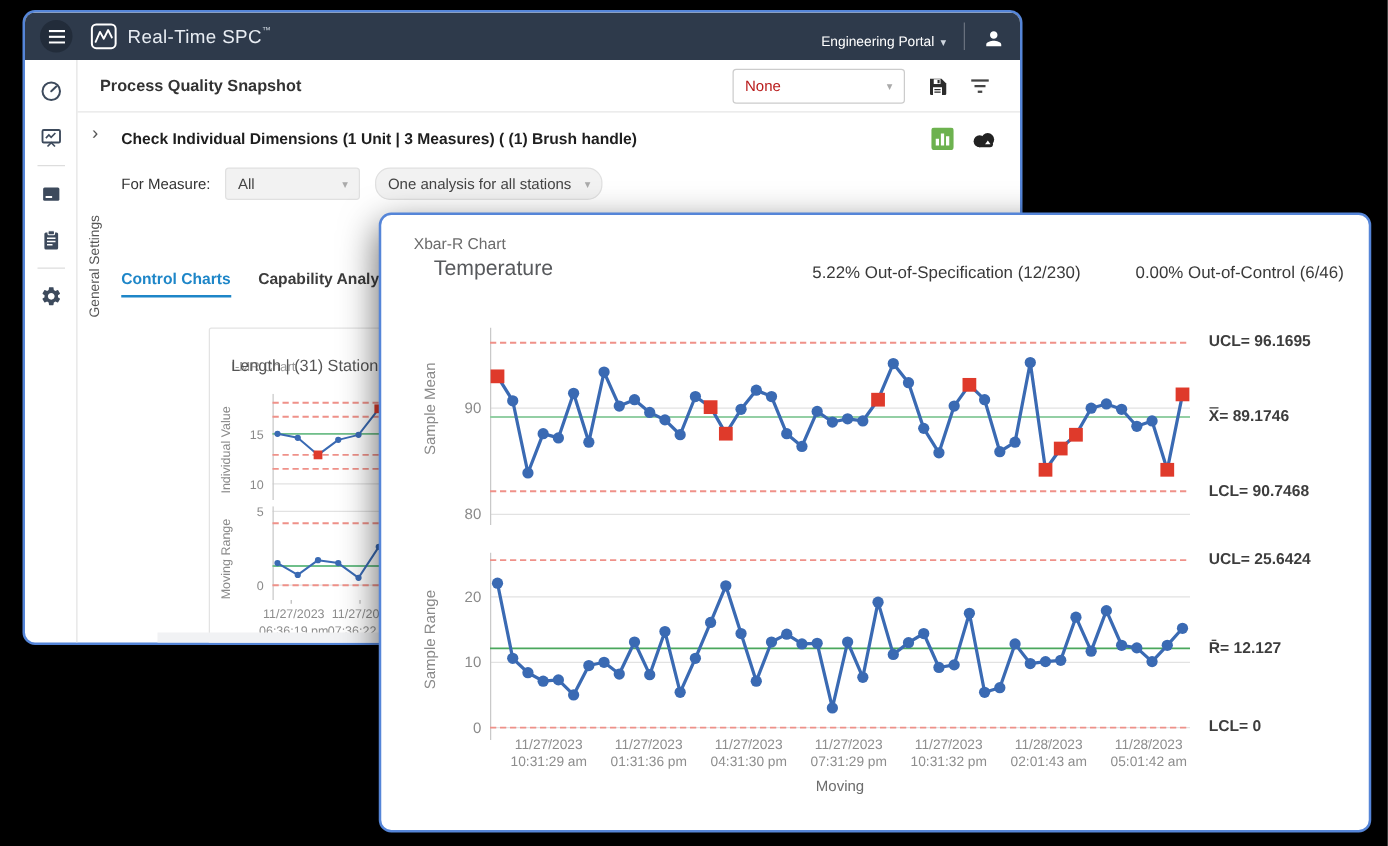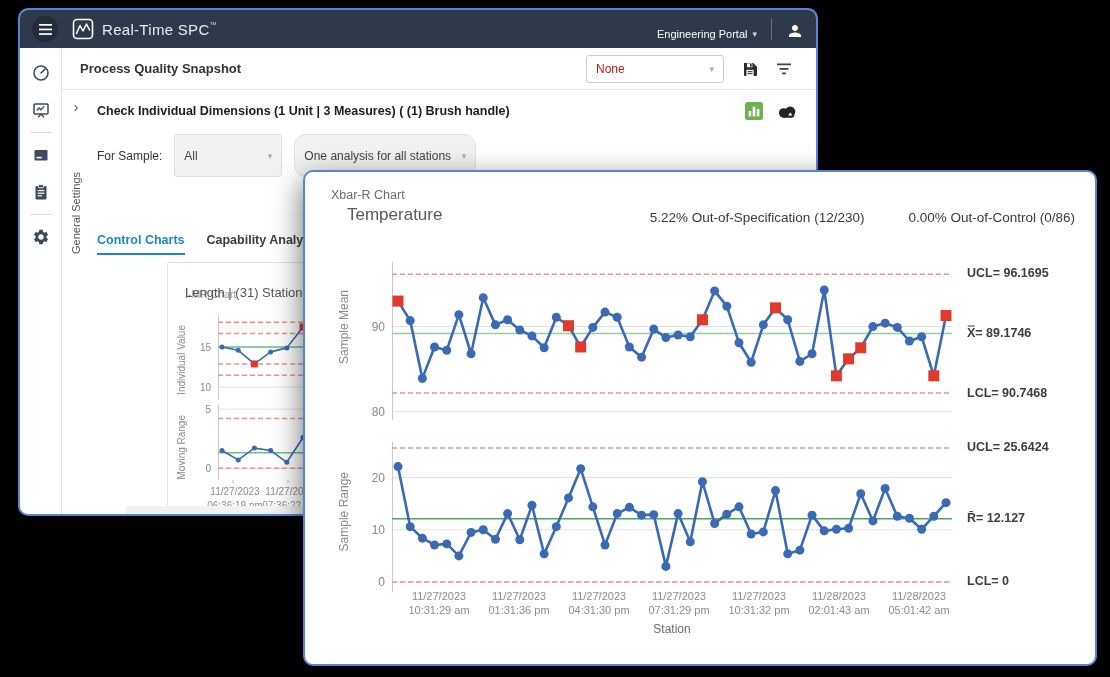--- a/index.html
+++ b/index.html
@@ -40,21 +40,21 @@
   .content-row { flex:1; display:flex; }
   .gs-strip { width:28px; display:flex; flex-direction:column; align-items:center; padding-top:10px; }
   .gs-chevron { font-size:15px; color:#555; cursor:pointer; line-height:14px; }
   .vtext { writing-mode:vertical-rl; transform:rotate(180deg); font-size:11px; color:#555; margin-top:58px; }
   .panel { flex:1; padding:12px 12px 0 7px; position:relative; }
   .panel-title-row { display:flex; align-items:center; }
   .panel-title { font-size:12.5px; font-weight:700; color:#1e1e1e; }
   .panel-icons { margin-left:auto; display:flex; align-items:center; gap:14px; padding-right:6px; }
   .controls-row { display:flex; align-items:center; margin-top:14px; gap:12px; }
   .ctl-label { font-size:12px; color:#333; }
-  .select.filled { background:#f2f2f2; border:1px solid #e0e0e0; height:43px; }
+  .select.filled { background:#f2f2f2; border:1px solid #e0e0e0; height:26px; }
   .select.filled .val { color:#444; }
   .tabs { display:flex; gap:22px; margin-top:16px; }
   .tab { font-size:12.5px; font-weight:600; color:#3c3c3c; padding-bottom:6px; cursor:pointer;margin-top:40px; }
   .tab.active { color:#1e86c8; border-bottom:2px solid #1e86c8; }
 
   
   .imr-card { position:absolute; left:77px; top:172px; width:707px; height:308px;
     border:1px solid #e3e3e3; border-radius:2px; background:#fff; }
   .imr-type { position:absolute; left:17px; top:25px; font-size:10.5px; color:#999; }
   .imr-sub { position:absolute; left:17px; top:22px; font-size:13px; color:#555; }
@@ -187,21 +187,21 @@
               <svg width="21" height="15" viewBox="0 0 22 15">
                 <circle cx="7" cy="9" r="5" fill="#222"></circle>
                 <circle cx="13.8" cy="7.6" r="5.4" fill="#222"></circle>
                 <rect x="4.6" y="9" width="13.6" height="5" rx="2.5" fill="#222"></rect>
                 <path d="M11.6 11.6 l2.3-3.1 2.3 3.1z" fill="#fff"></path>
               </svg>
             </div>
           </div>
 
           <div class="controls-row">
-            <span class="ctl-label">For Sample:</span>
+            <span class="ctl-label">For Measure:</span>
             <div class="select filled" style="width:108px;">
               <span class="val">All</span>
               <span class="arrow">▾</span>
             </div>
             <div class="select filled" style="width:182px;border-radius:12px;">
               <span class="val">One analysis for all stations</span>
               <span class="arrow">▾</span>
             </div>
           </div>
 
@@ -358,21 +358,21 @@
       <div class="bw-footer"></div>
     </div>
   </div>
 </div>
 
 <div id="overlay-window" class="window">
   <span class="ov-type">Xbar-R Chart</span>
   <span class="ov-title">Temperature</span>
   <div class="ov-stats">
     <span class="ov-stat">5.22% Out-of-Specification (12/230)</span>
-    <span class="ov-stat">0.00% Out-of-Control (0/86)</span>
+    <span class="ov-stat">0.00% Out-of-Control (6/46)</span>
   </div>
 
   <span class="vlabel" style="left:32px; top:118px;">Sample Mean</span>
   <svg width="604" height="160" style="position:absolute; left:51px; top:90px;">
       <line x1="36" y1="64.55913978494621" x2="596" y2="64.55913978494621" stroke="#e2e2e2" stroke-width="1"></line>
       <text x="29" y="68.55913978494621" text-anchor="end" font-size="12" fill="#8a8a8a">90</text>
       <line x1="36" y1="149.50537634408602" x2="596" y2="149.50537634408602" stroke="#e2e2e2" stroke-width="1"></line>
       <text x="29" y="153.50537634408602" text-anchor="end" font-size="12" fill="#8a8a8a">80</text>
       <line x1="36.5" y1="0" x2="36.5" y2="158" stroke="#c9c9c9" stroke-width="1"></line>
       <line x1="36" y1="12.151559139784908" x2="596" y2="12.151559139784908" stroke="#ef9189" stroke-width="1.5" stroke-dasharray="5 3"></line>
@@ -495,21 +495,21 @@
       <circle cx="553.4666666666667" cy="76.30662020905923" r="4.5" fill="#3a6ab3"></circle>
       <circle cx="565.6444444444444" cy="87.28222996515682" r="4.5" fill="#3a6ab3"></circle>
       <circle cx="577.8222222222222" cy="74.21602787456446" r="4.5" fill="#3a6ab3"></circle>
       <circle cx="590" cy="60.62717770034844" r="4.5" fill="#3a6ab3"></circle>
     </svg>
   <span class="line-label" style="top:268px;">UCL= 25.6424</span>
   <span class="line-label" style="top:339px;">R̄= 12.127</span>
   <span class="line-label" style="top:402px;">LCL= 0</span>
 
   <div></div>
-  <span class="axis-title" style="left:327px; top:450px; width:80px;">Station</span>
+  <span class="axis-title" style="left:327px; top:450px; width:80px;">Moving</span>
 <div class="xtick" style="left: 89px; top: 418px; width: 90px; font-size: 11px;">
       <div>11/27/2023</div>
       <div>10:31:29 am</div>
     </div>
     <div class="xtick" style="left: 169px; top: 418px; width: 90px; font-size: 11px;">
       <div>11/27/2023</div>
       <div>01:31:36 pm</div>
     </div>
     <div class="xtick" style="left: 249px; top: 418px; width: 90px; font-size: 11px;">
       <div>11/27/2023</div>

